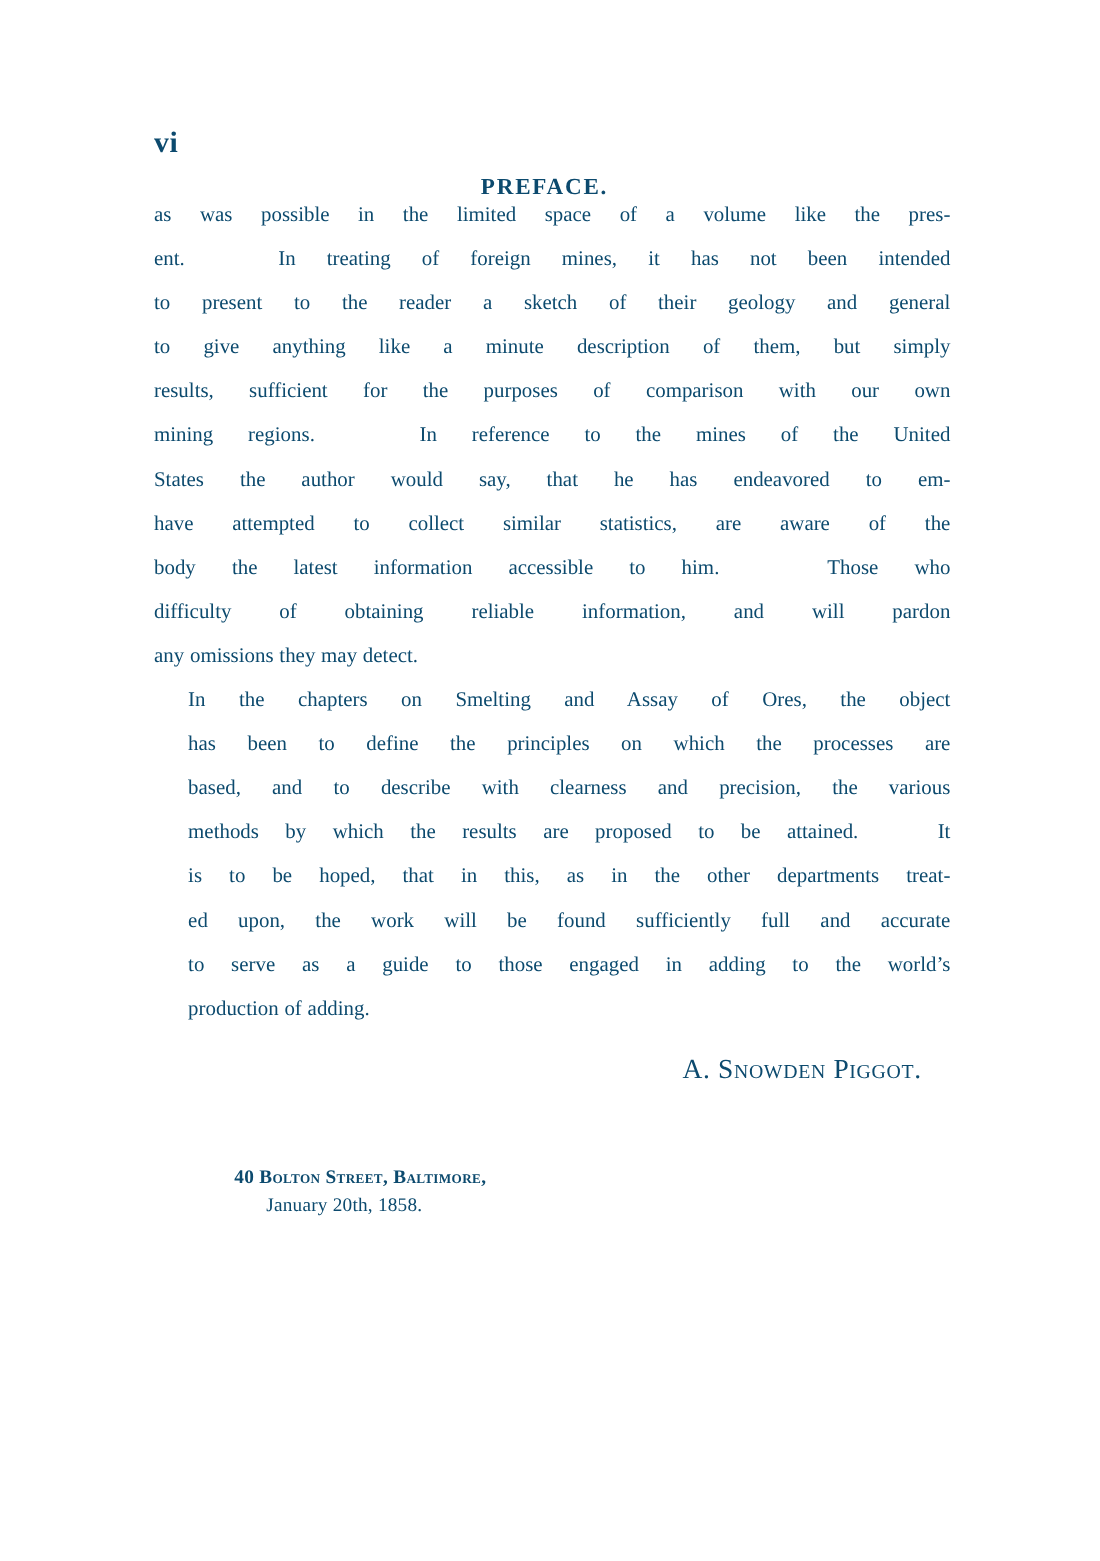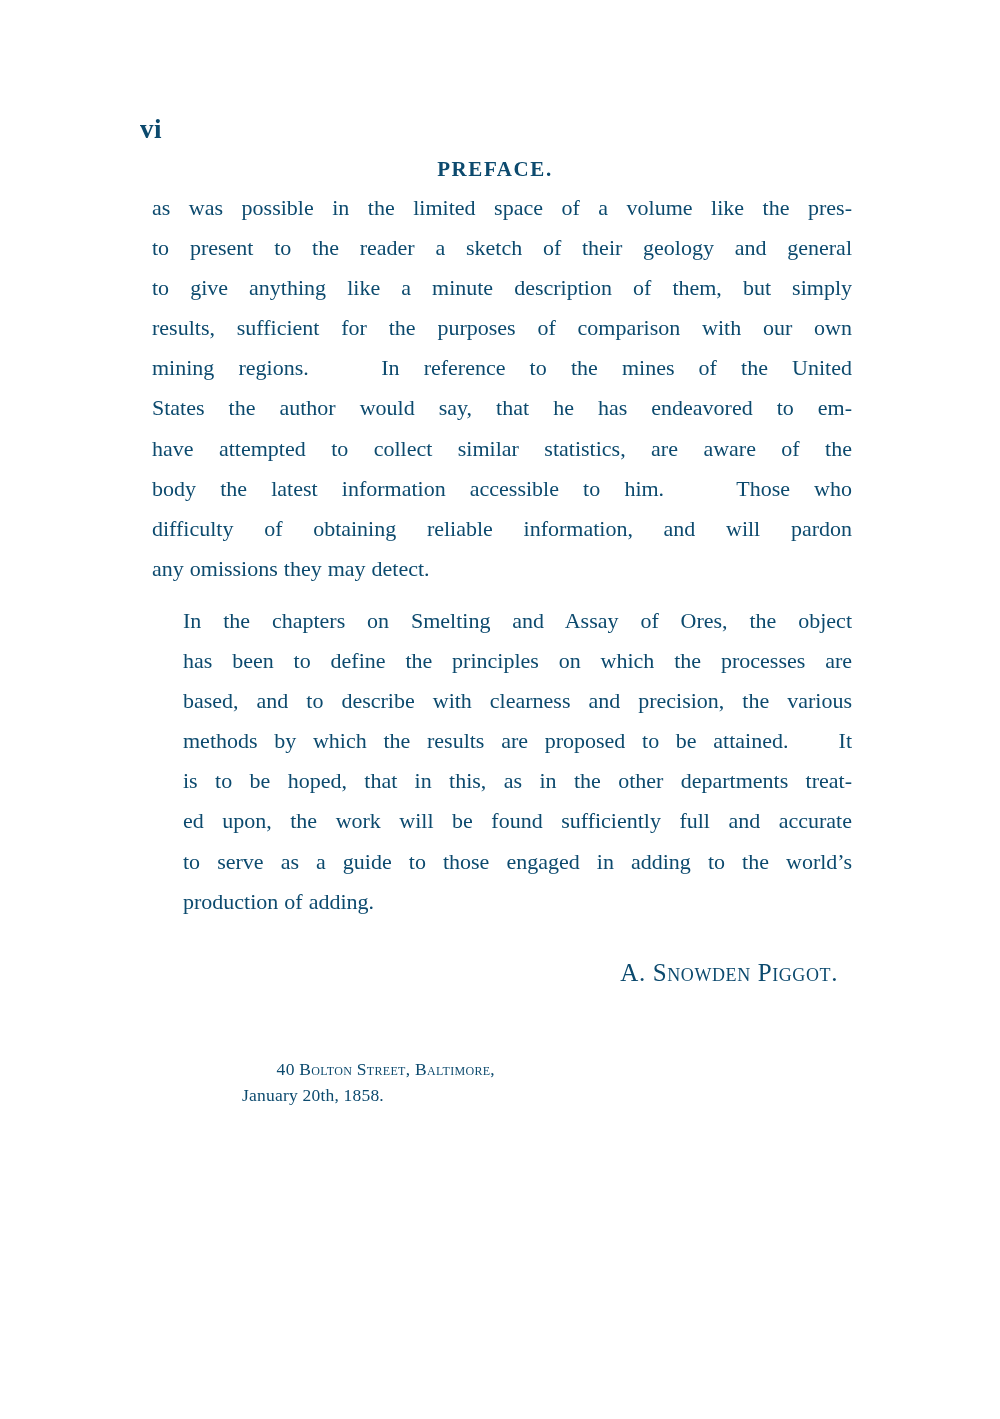--- a/index.html
+++ b/index.html
@@ -53,22 +53,22 @@
 
   
   .textblock {
     position: absolute;
     left: 140px;
     top: 176px;
     width: 724px;
   }
 
   .para {
-    margin: 12px;
-    font-size: 22px;
+    margin: 0;
+    font-size: 19px;
     line-height: 40.1px;
     text-align: justify;
     text-align-last: left;
     word-spacing: 0.5px;
     hyphens: none;
   }
 
   .para.indent {
     text-indent: 31px;
   }
@@ -109,24 +109,25 @@
     position: absolute;
     left: 165px;
     top: 1056px;
     width: 330px;
     font-size: 17.5px;
     line-height: 26px;
   }
 
   .colophon .addr {
     display: block;
-    text-align: right;
+    text-align: left;
     letter-spacing: 0.3px;
     font-variant: small-caps;
-    font-weight: 400;
+    font-weight: 700;
+    margin-left: 48px;
   }
 
   .colophon .date {
     display: block;
     text-align: center;
     padding-right: 34px;
     letter-spacing: 0.2px;
   }
 </style>
 </head>
@@ -136,20 +137,21 @@
 
   <div class="running-head">
     <span class="folio">vi</span>
     <span class="head-title">PREFACE.</span>
   </div>
 
   <div class="textblock">
 
     <p class="para">
       <span class="line">as was possible in the limited space of a volume like the pres-</span>
+      <span class="line">ent.   In treating of foreign mines, it has not been intended</span>
       <span class="line">to present to the reader a sketch of their geology and general</span>
       <span class="line">to give anything like a minute description of them, but simply</span>
       <span class="line">results, sufficient for the purposes of comparison with our own</span>
       <span class="line">mining regions.   In reference to the mines of the United</span>
       <span class="line">States the author would say, that he has endeavored to em-</span>
       <span class="line">have attempted to collect similar statistics, are aware of the</span>
       <span class="line">body the latest information accessible to him.   Those who</span>
       <span class="line">difficulty of obtaining reliable information, and will pardon</span>
       <span class="line last">any omissions they may detect.</span>
     </p>

